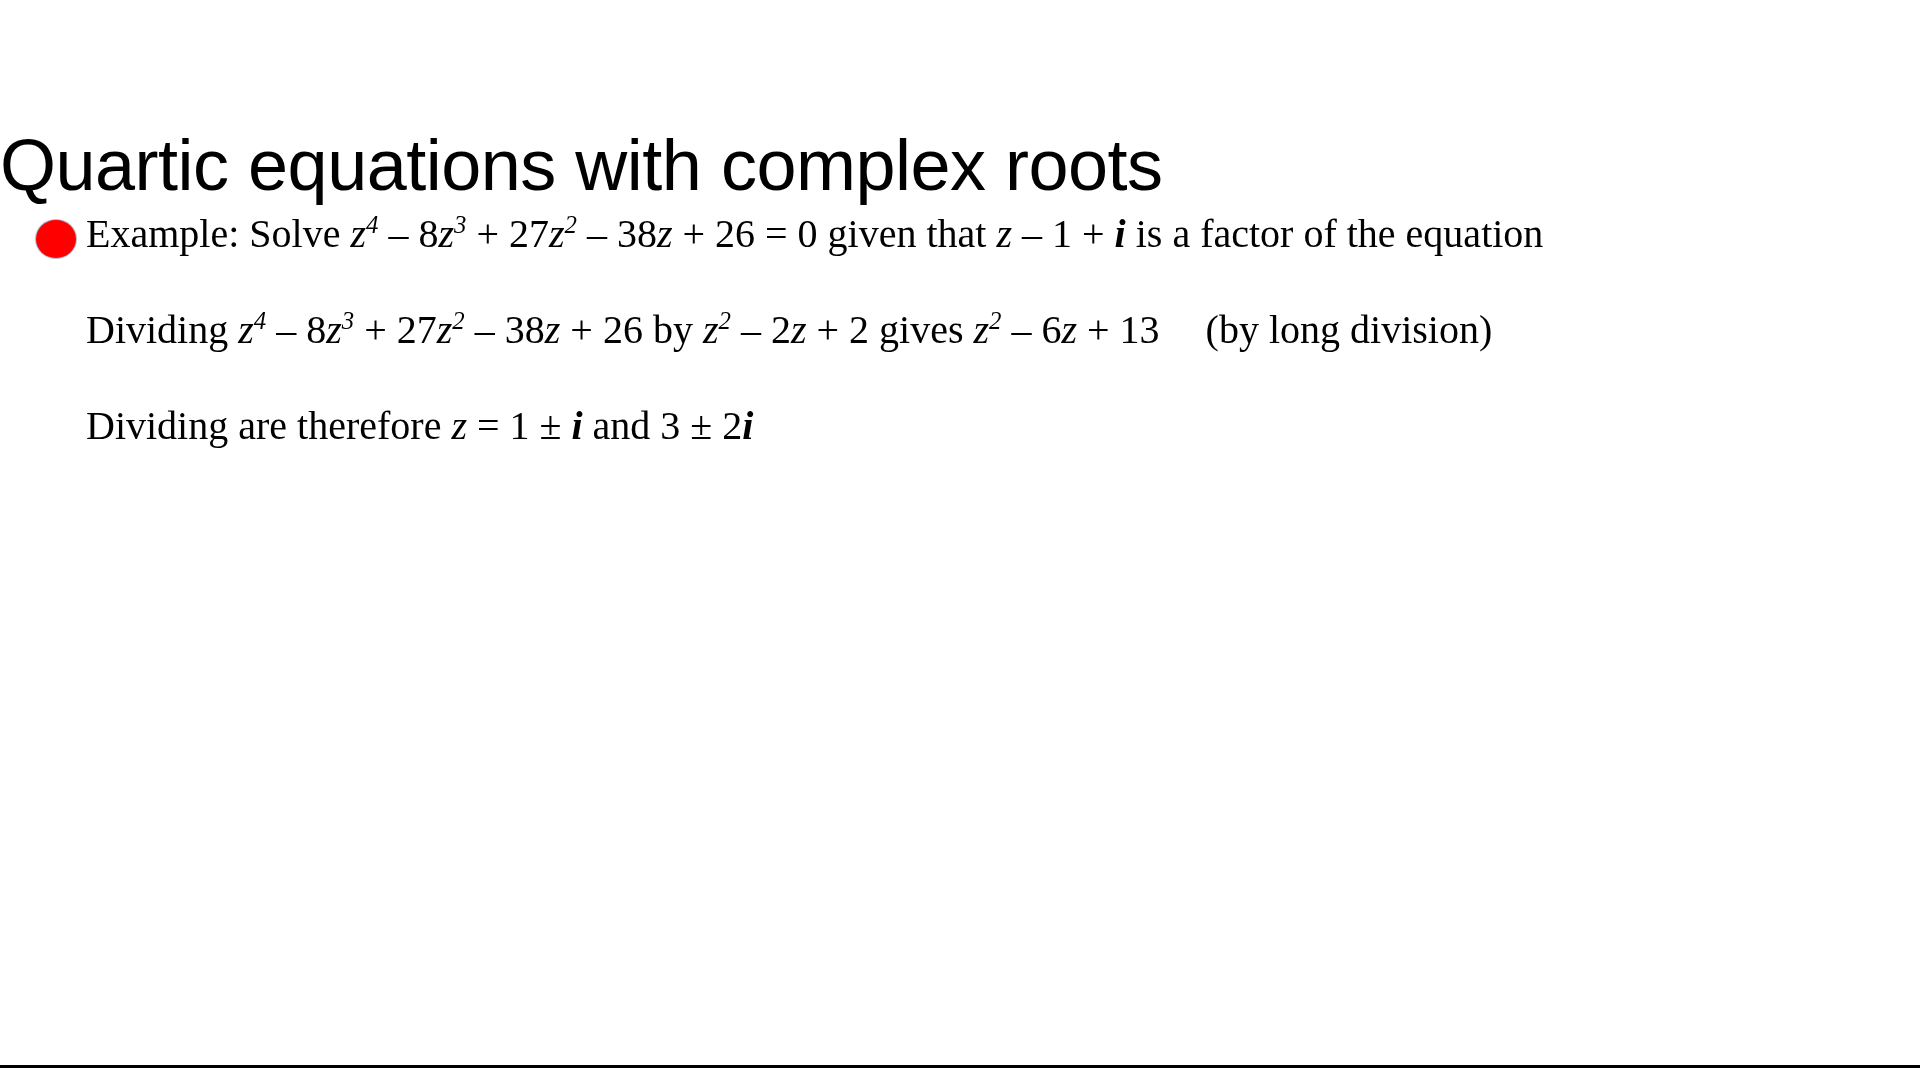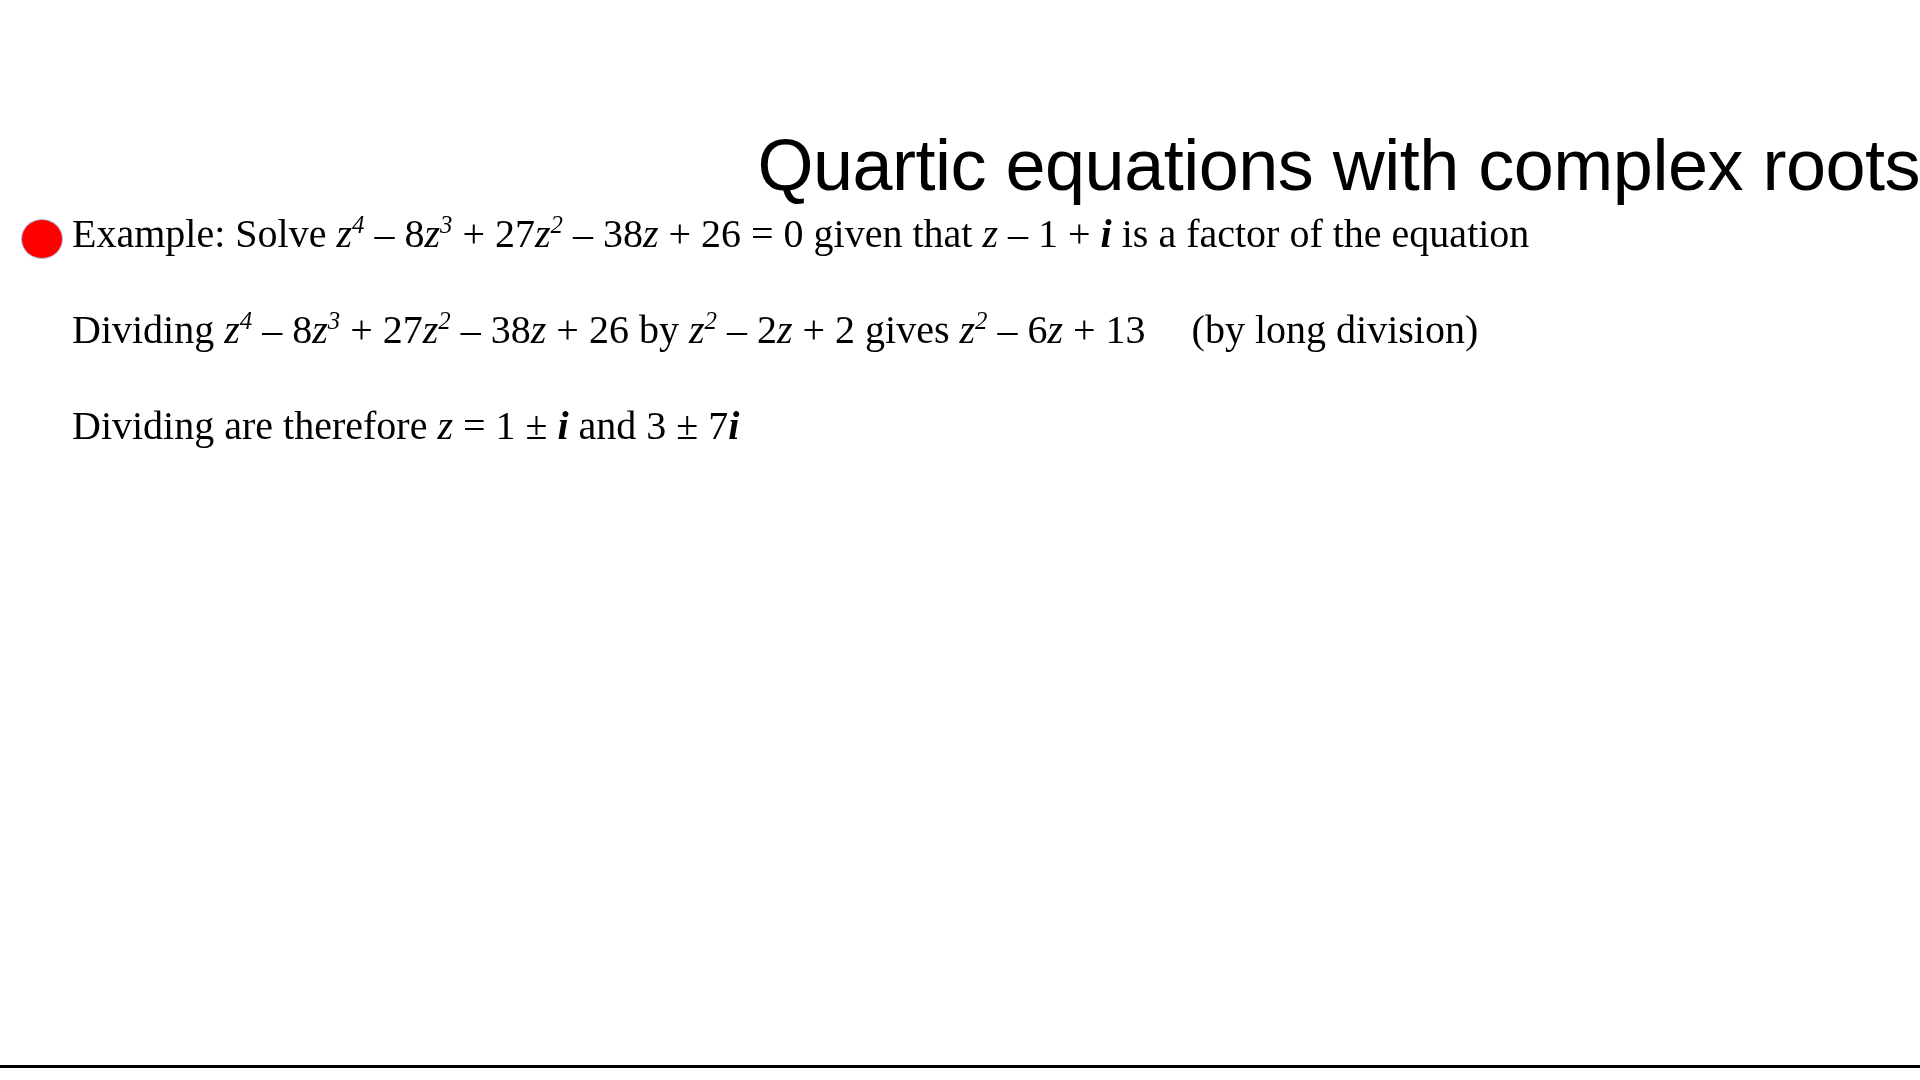--- a/index.html
+++ b/index.html
@@ -23,34 +23,34 @@
     background: #ffffff;
     box-sizing: border-box;
   }
 
   
   .slide-title {
     position: absolute;
     left: 0;
     top: 74px;
     width: 1920px;
-    text-align: right;
+    text-align: left;
     font-family: "Liberation Sans", "DejaVu Sans", sans-serif;
     font-weight: 400;
     font-size: 72px;
     line-height: 86px;
     letter-spacing: -0.5px;
     color: #000000;
     white-space: nowrap;
   }
 
   
   .body-block {
     position: absolute;
-    left: 22px;
+    left: 36px;
     top: 208px;
     width: 1880px;
   }
 
   .body-line {
     position: relative;
     display: block;
     height: 96px;
     padding-left: 50px;
     font-size: 40px;
@@ -118,19 +118,19 @@
     </div>
 
 
 
     <div class="body-line">
       <span class="line-text"><span>Dividing </span><span class="v">z</span><span class="sup">4</span><span> – 8</span><span class="v">z</span><span class="sup">3</span><span> + 27</span><span class="v">z</span><span class="sup">2</span><span> – 38</span><span class="v">z</span><span> + 26 by </span><span class="v">z</span><span class="sup">2</span><span> – 2</span><span class="v">z</span><span> + 2 gives </span><span class="v">z</span><span class="sup">2</span><span> – 6</span><span class="v">z</span><span> + 13</span><span class="gap-sm"></span><span>(by long division)</span></span>
     </div>
 
 
     <div class="body-line">
-      <span class="line-text"><span>Dividing are therefore </span><span class="v">z</span><span> = 1 ± </span><span class="iu">i</span><span> and 3 ± 7</span><span class="iu">i</span></span>
+      <span class="line-text"><span>Dividing are therefore </span><span class="v">z</span><span> = 1 ± </span><span class="iu">i</span><span> and 3 ± 2</span><span class="iu">i</span></span>
     </div>
 
   </div>
 
   <div class="bottom-rule"></div>
 </div>
 
 </body></html>

